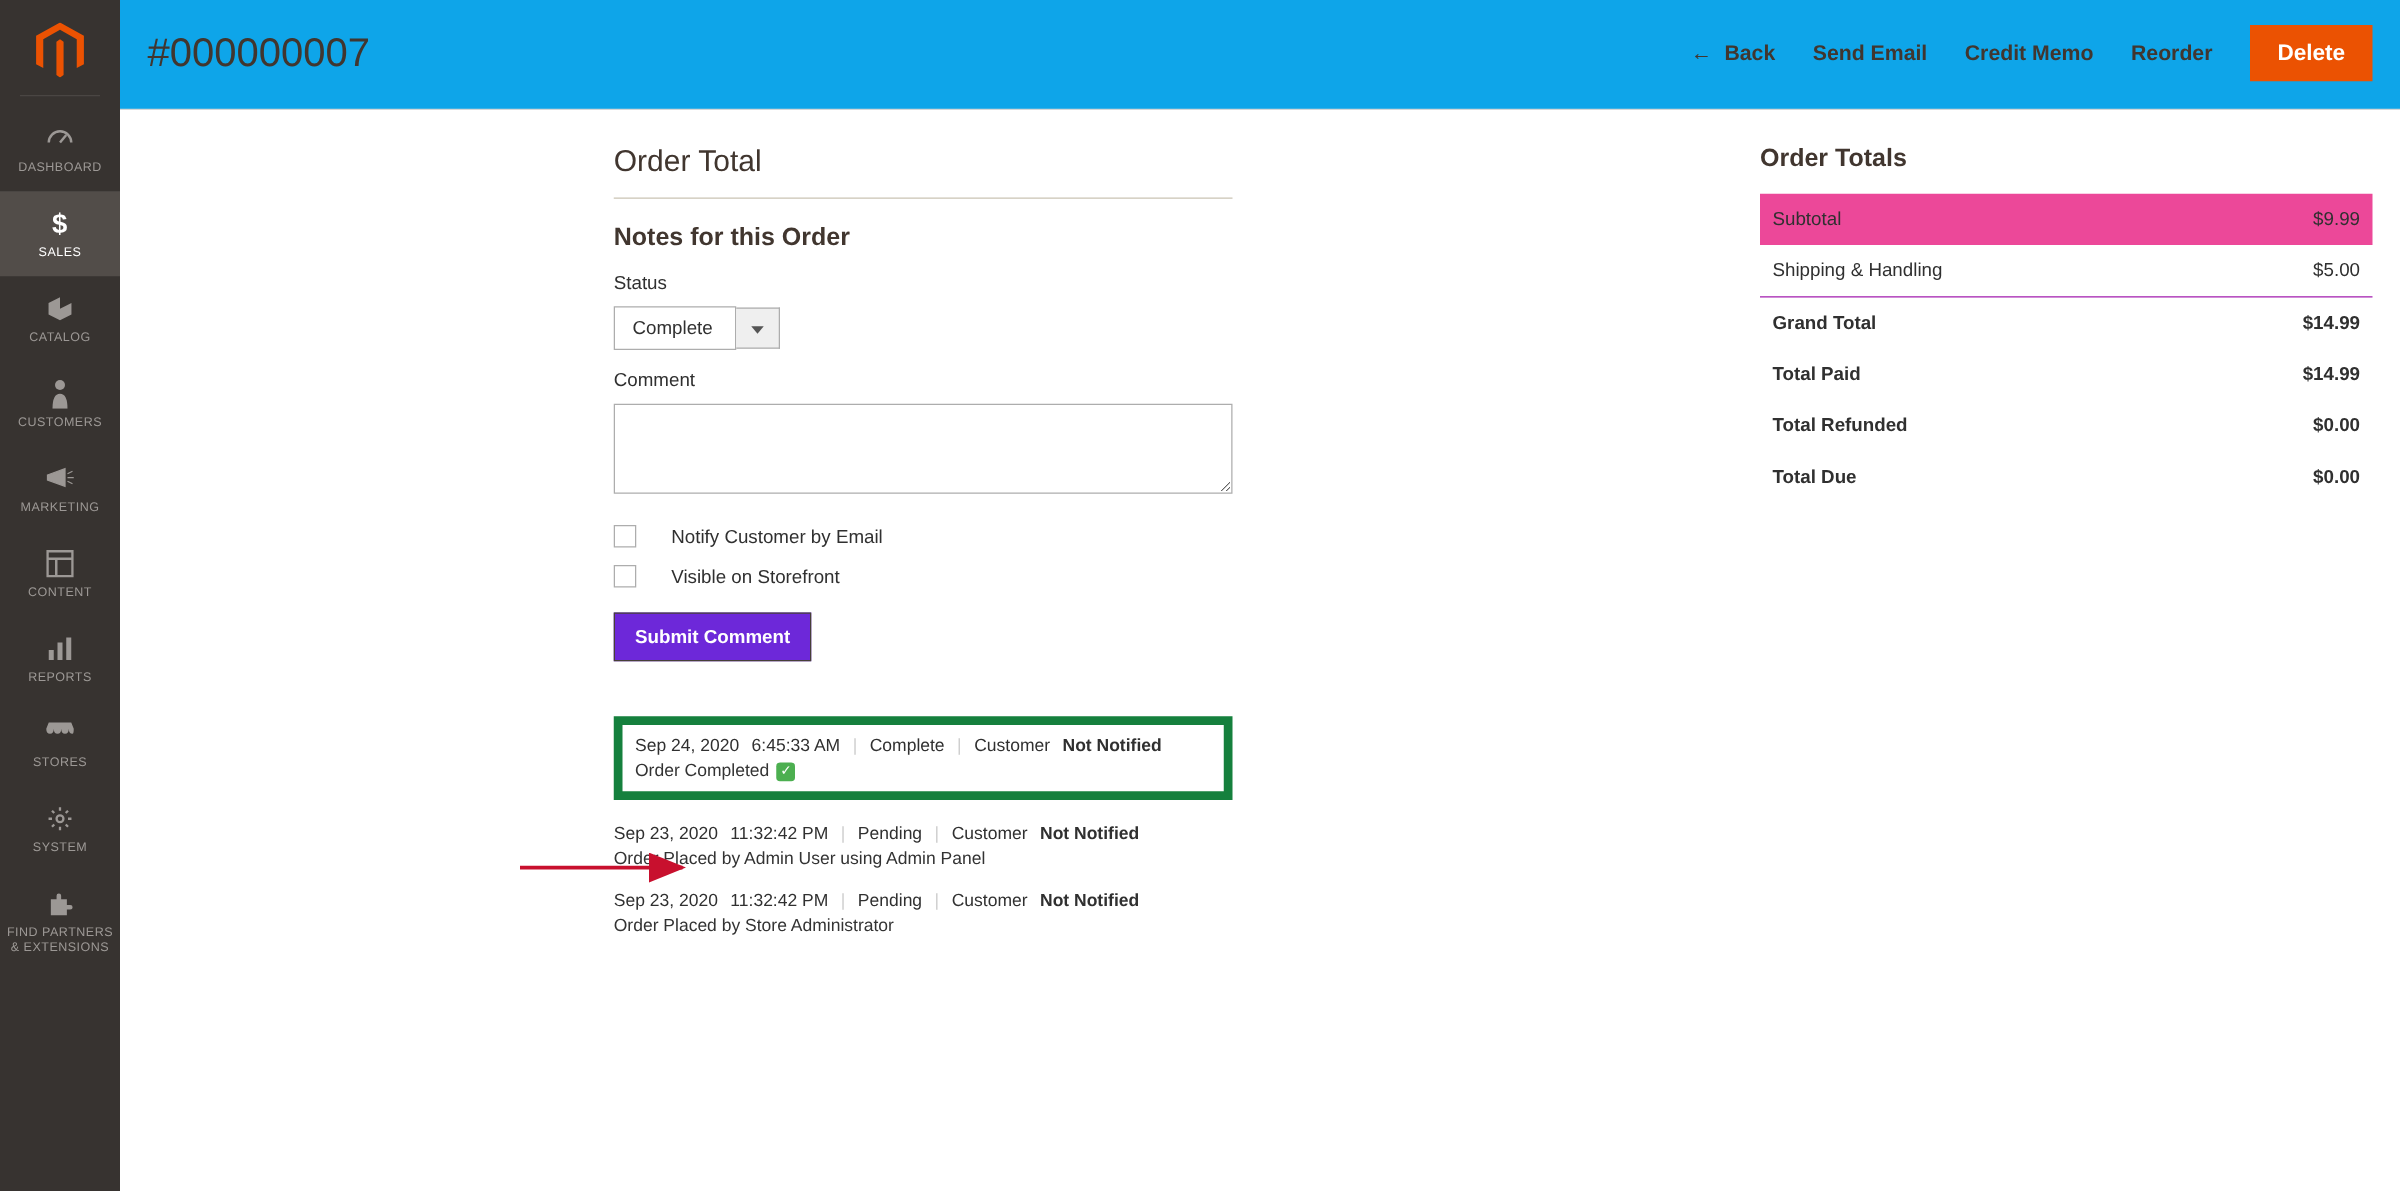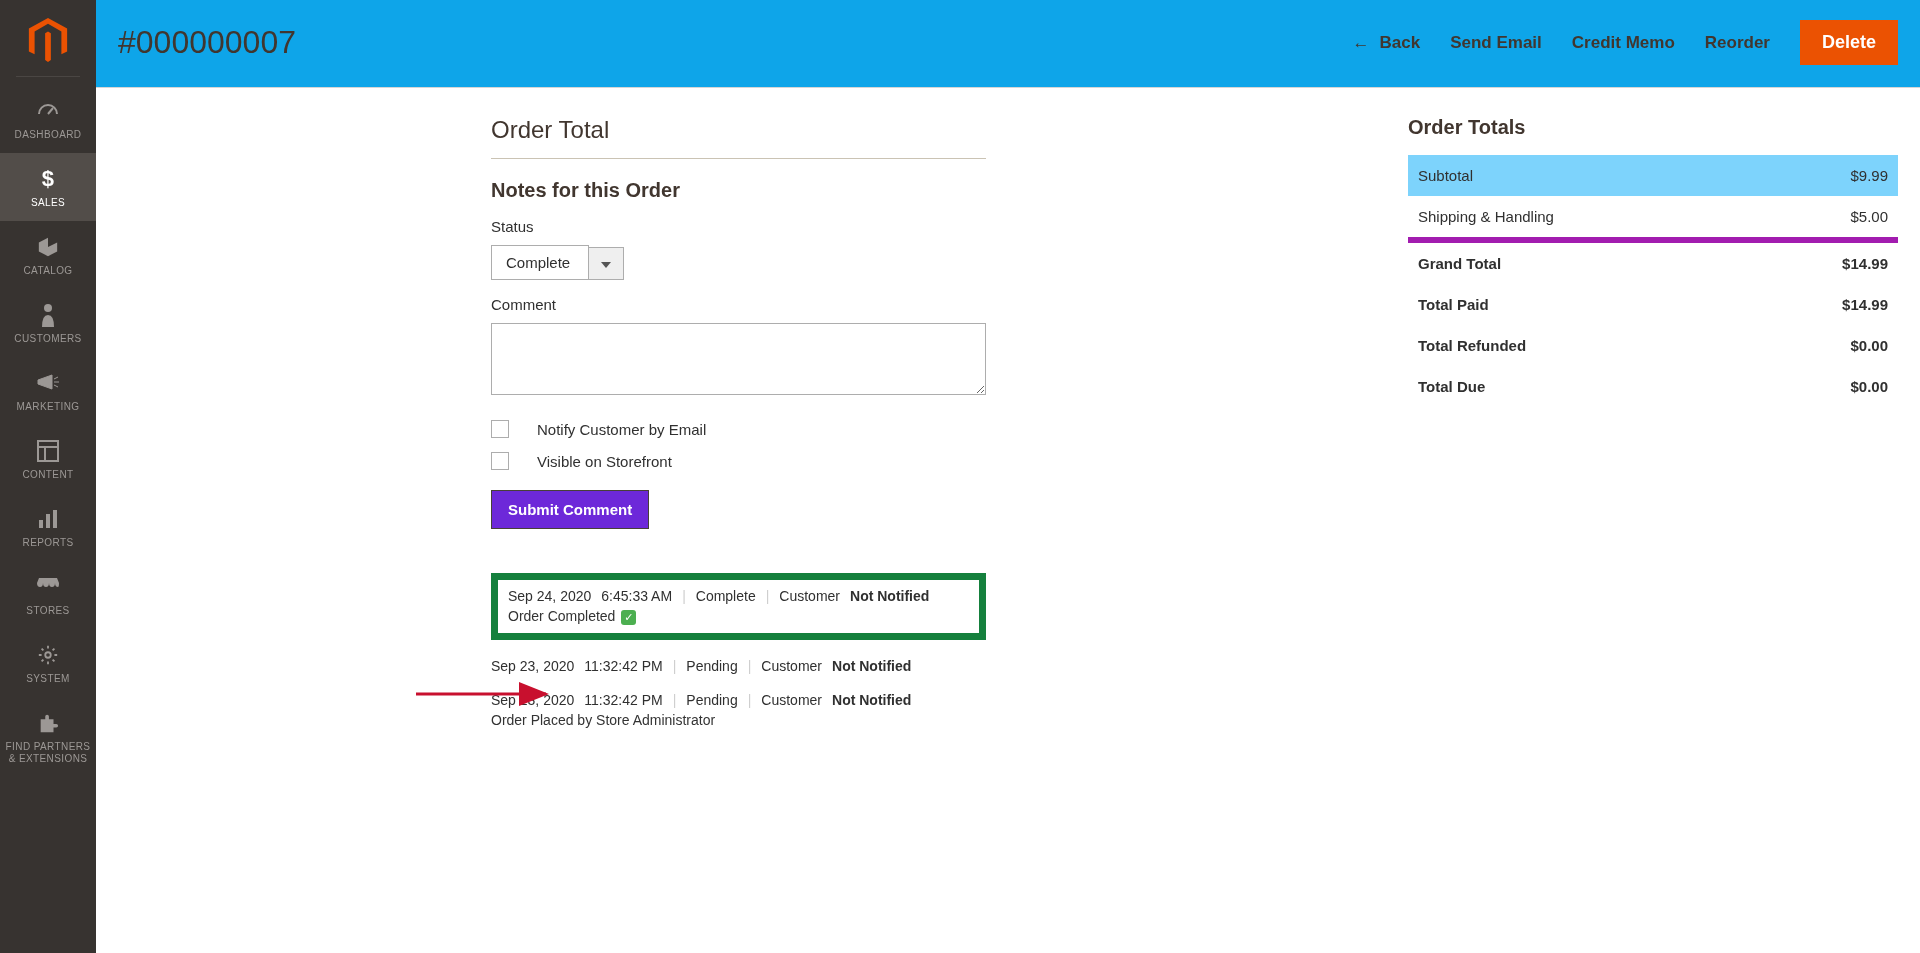--- a/index.html
+++ b/index.html
@@ -38,21 +38,21 @@
 .select-val { border: 1px solid #adadad; padding: 8px 14px; font-size: 15px; display: inline-block; min-width: 98px; background: #fff; }
 .select-btn { border: 1px solid #adadad; border-left: none; background: #efefef; padding: 8px 12px; cursor: pointer; }
 .select-btn .tri { display: inline-block; width: 0; height: 0; border-left: 5px solid transparent; border-right: 5px solid transparent; border-top: 6px solid #555; }
 .textarea { width: 100%; height: 72px; border: 1px solid #adadad; resize: both; font-family: inherit; font-size: 14px; padding: 6px; margin-bottom: 22px; }
 .chk-row { display: flex; align-items: center; gap: 28px; font-size: 15px; margin-bottom: 14px; }
 .chk { width: 18px; height: 18px; border: 1px solid #adadad; background: #fff; display: inline-block; }
 .btn-submit { background: #6d28d9; color: #fff; border: 1px solid #474038; padding: 10px 16px; font-size: 15px; font-weight: 600; cursor: pointer; margin-top: 6px; }
 
 
 .totals-row { display: flex; justify-content: space-between; padding: 12px 10px; font-size: 15px; }
-.totals-row.alt { background: #7dd3fc; }
+.totals-row.alt { background: #ec4899; }
 .totals-row.bold span { font-weight: 700; }
 
 
 .history { margin-top: 44px; }
 .entry { margin-bottom: 18px; position: relative; }
 .entry.highlight { border: 7px solid #15803d; padding: 8px 10px; }
 .entry-meta { font-size: 14px; color: #555; display: flex; align-items: center; flex-wrap: wrap; gap: 10px; }
 .entry-meta .sep { color: #cfcfcf; font-weight: 300; }
 .entry-meta .dark { color: #303030; }
 .entry-meta strong { font-weight: 700; color: #303030; }
@@ -217,20 +217,21 @@
           <div class="entry">
             <div class="entry-meta">
               <span class="dark">Sep 23, 2020</span>
               <span class="dark">11:32:42 PM</span>
               <span class="sep">|</span>
               <span class="dark">Pending</span>
               <span class="sep">|</span>
               <span class="dark">Customer</span>
               <strong>Not Notified</strong>
             </div>
+            <div class="entry-body">Order Placed by Admin User using Admin Panel</div>
           </div>
 
           <div class="entry">
             <div class="entry-meta">
               <span class="dark">Sep 23, 2020</span>
               <span class="dark">11:32:42 PM</span>
               <span class="sep">|</span>
               <span class="dark">Pending</span>
               <span class="sep">|</span>
               <span class="dark">Customer</span>
@@ -240,21 +241,21 @@
           </div>
         </div>
       </div>
 
       <div class="col-right">
         <h3 class="sub-title">Order Totals</h3>
         <div class="totals-row alt">
           <span>Subtotal</span>
           <span>$9.99</span>
         </div>
-        <div class="totals-row" style="border-bottom:6px solid #a21caf;">
+        <div class="totals-row" style="border-bottom:1px solid #a21caf;">
           <span>Shipping &amp; Handling</span>
           <span>$5.00</span>
         </div>
         <div class="totals-row bold">
           <span>Grand Total</span>
           <span>$14.99</span>
         </div>
         <div class="totals-row bold">
           <span>Total Paid</span>
           <span>$14.99</span>

